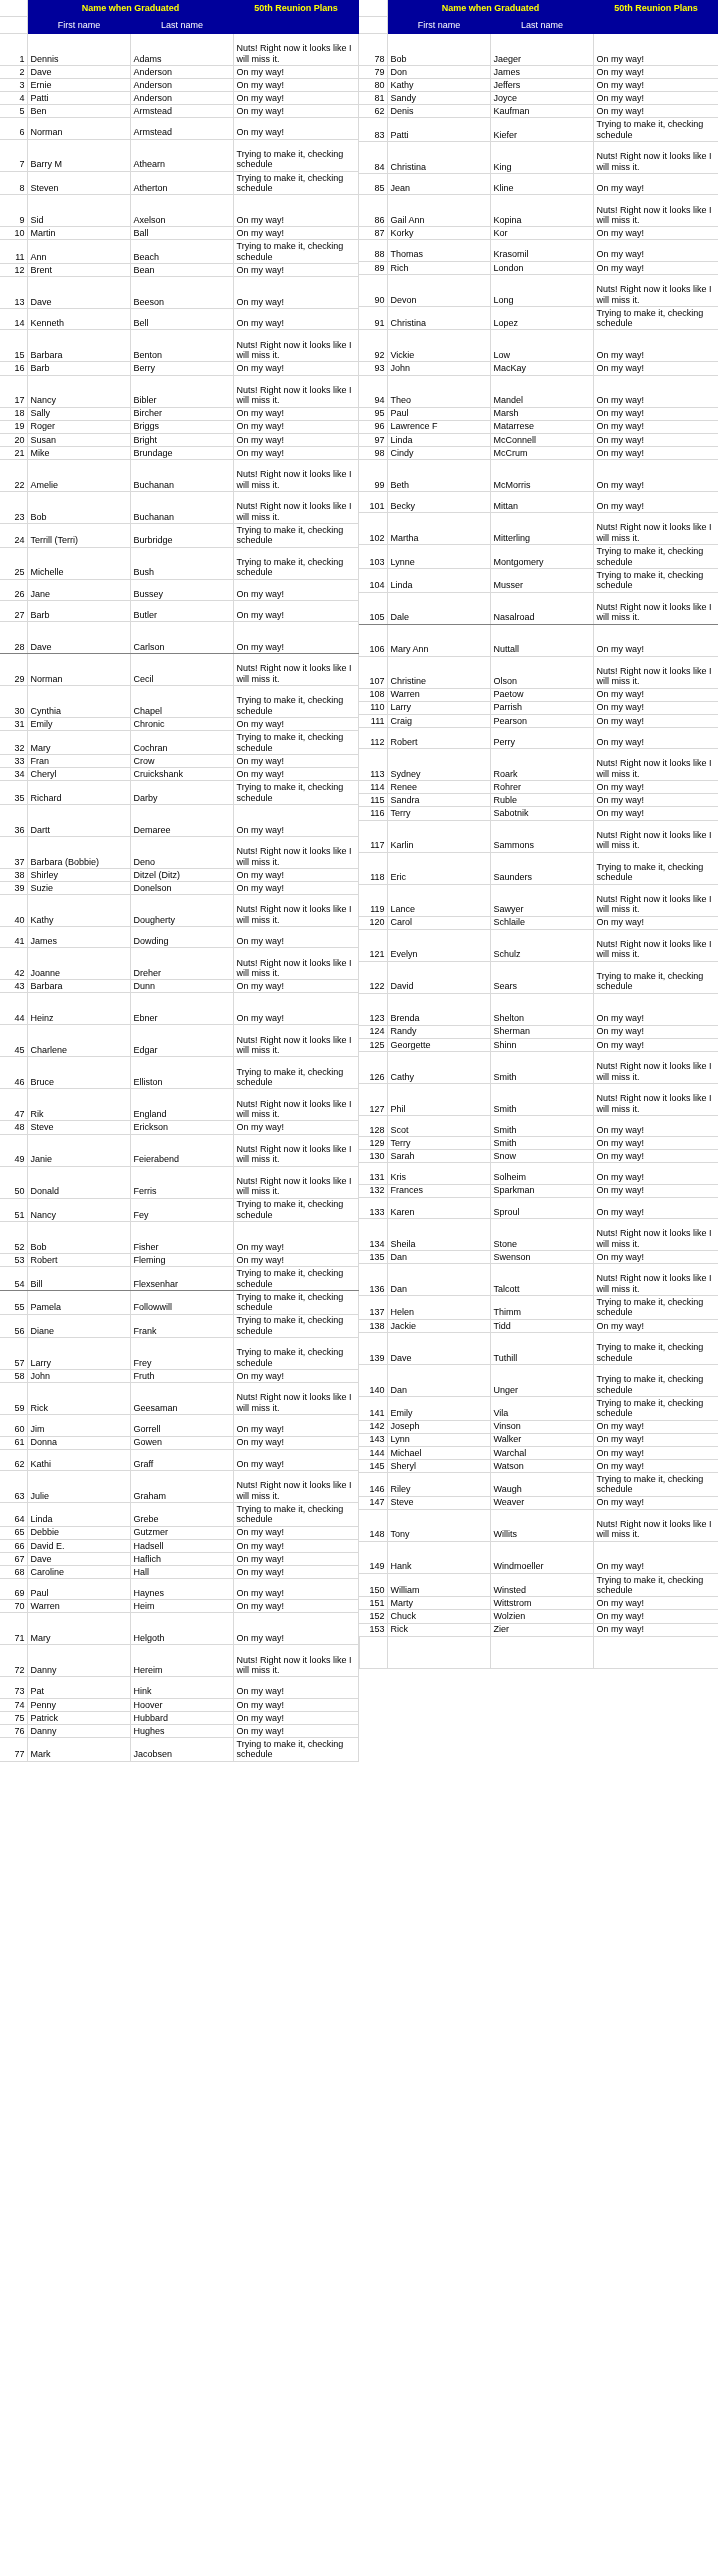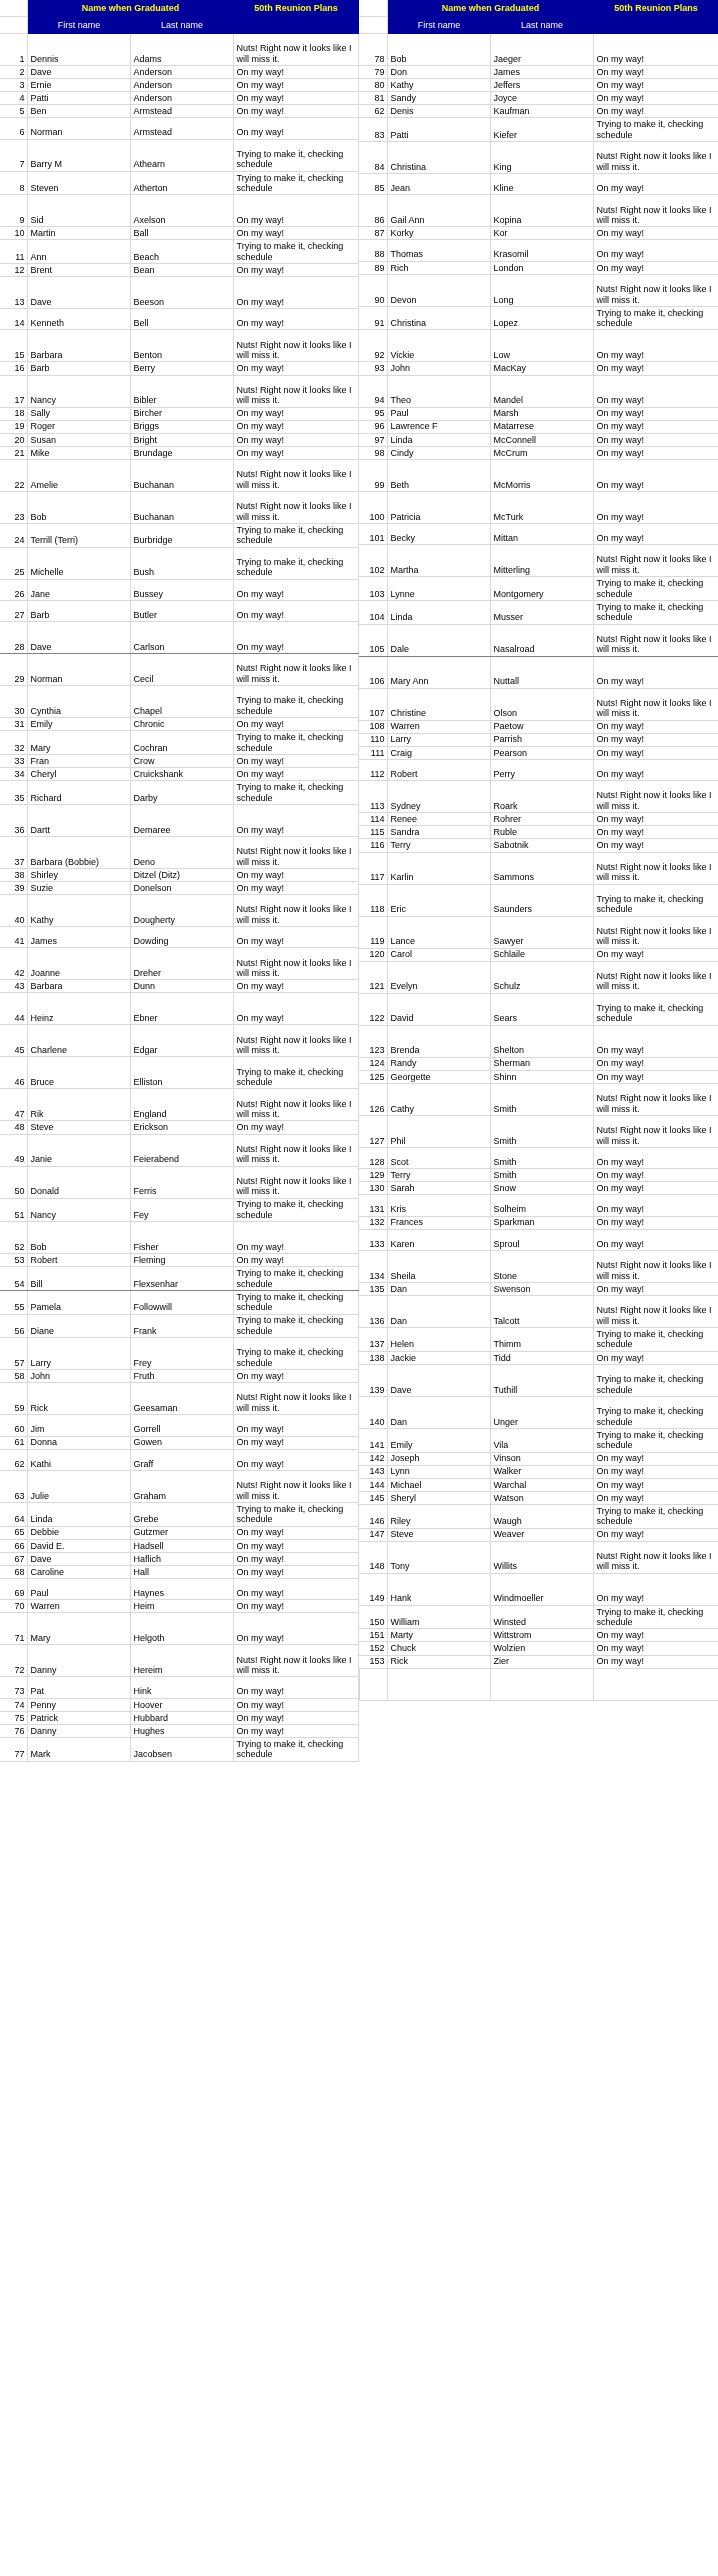--- a/index.html
+++ b/index.html
@@ -726,26 +726,20 @@
             <td class="first">Cindy</td>
             <td class="last">McCrum</td>
             <td class="plan">On my way!</td>
           </tr>
           <tr style="height: 32px;">
             <td class="num">99</td>
             <td class="first">Beth</td>
             <td class="last">McMorris</td>
             <td class="plan">On my way!</td>
           </tr>
-          <tr style="height: 32px;">
-            <td class="num">100</td>
-            <td class="first">Patricia</td>
-            <td class="last">McTurk</td>
-            <td class="plan">On my way!</td>
-          </tr>
           <tr style="height: 21.3px;">
             <td class="num">101</td>
             <td class="first">Becky</td>
             <td class="last">Mittan</td>
             <td class="plan">On my way!</td>
           </tr>
           <tr style="height: 32px;">
             <td class="num">102</td>
             <td class="first">Martha</td>
             <td class="last">Mitterling</td>

